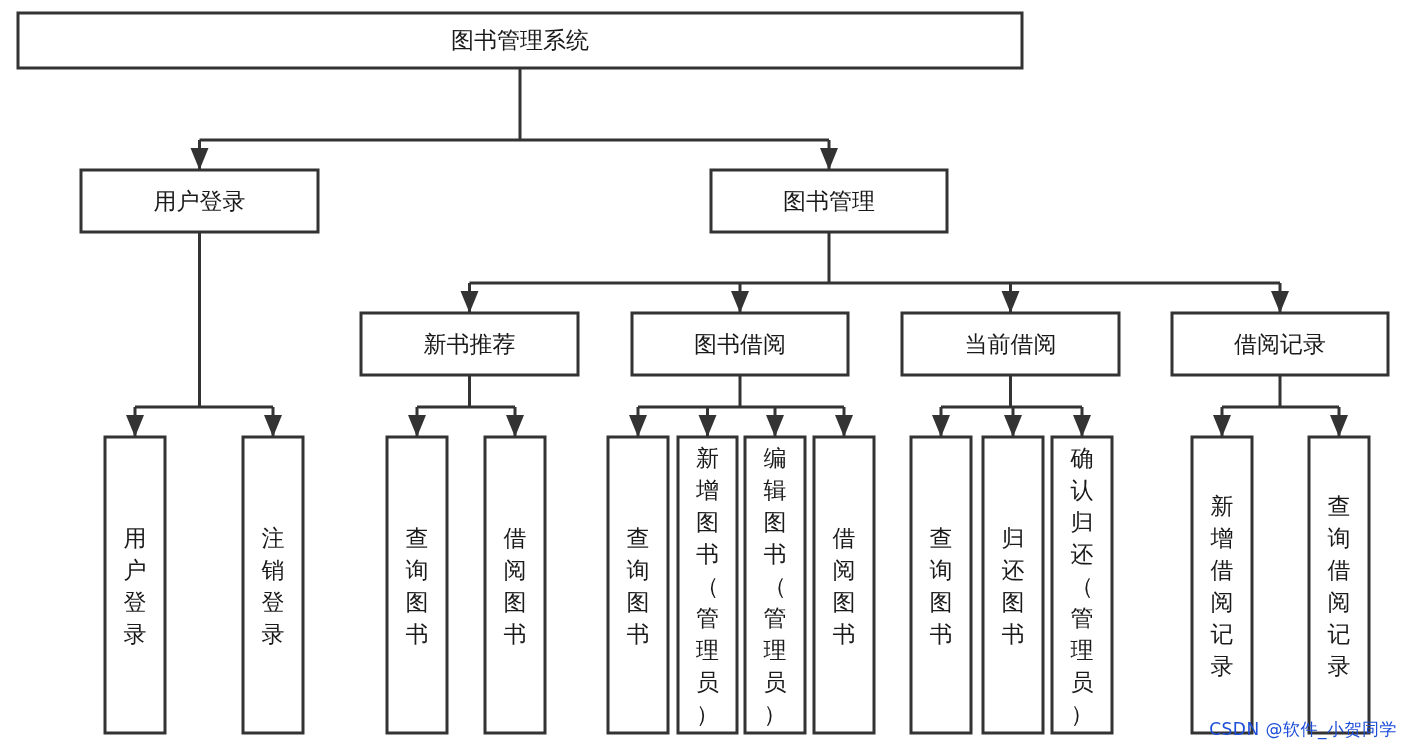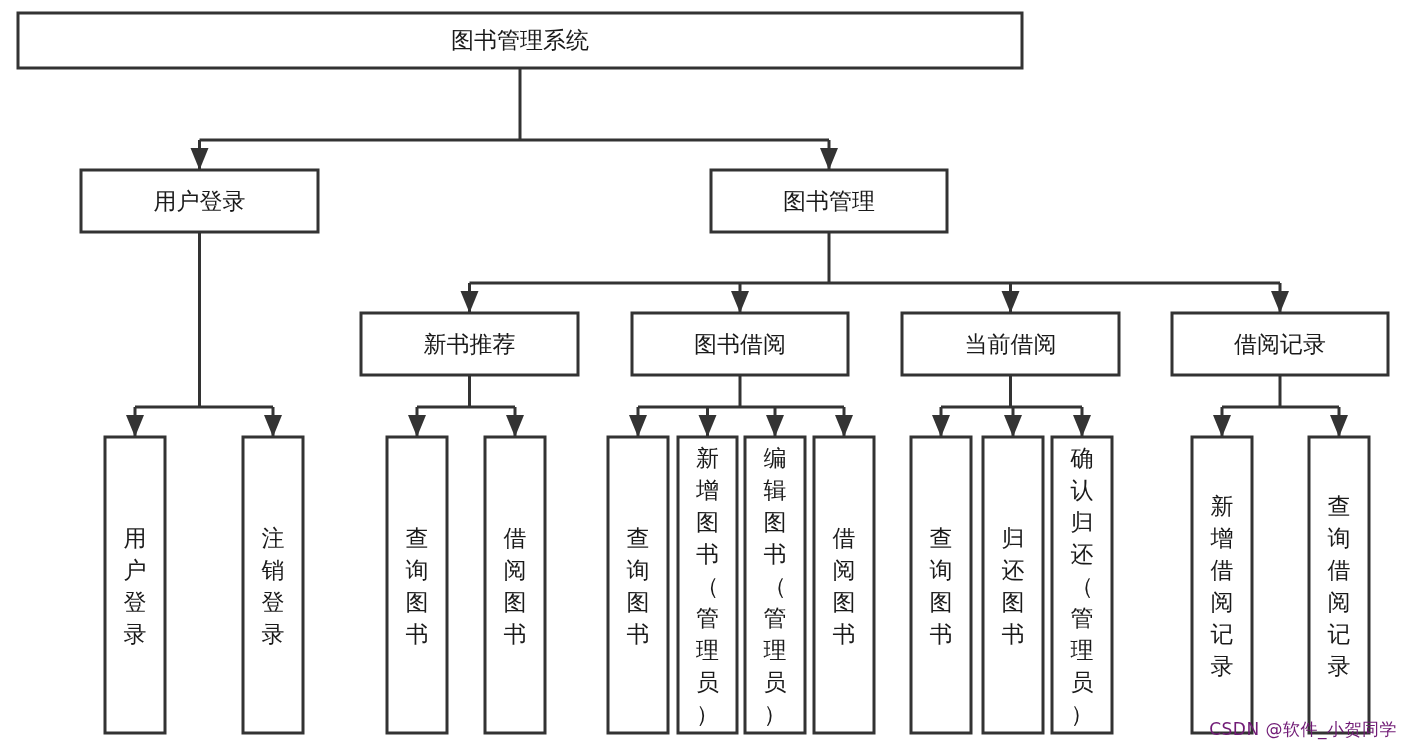--- a/index.html
+++ b/index.html
@@ -53,21 +53,21 @@
     font-size: 23px;
     fill: #1a1a1a;
     text-anchor: middle;
   }
   .watermark {
     position: absolute;
     right: 8px;
     bottom: 6px;
     font-family: "DejaVu Sans", "Liberation Sans", sans-serif;
     font-size: 17px;
-    color: #701a75;
+    color: #1d4ed8;
     letter-spacing: 0.5px;
     white-space: nowrap;
     user-select: none;
   }
 </style>
 </head>
 <body>
 
 <div id="diagram-root">
   <svg class="diagram" viewBox="0 0 1405 747" xmlns="http://www.w3.org/2000/svg">

